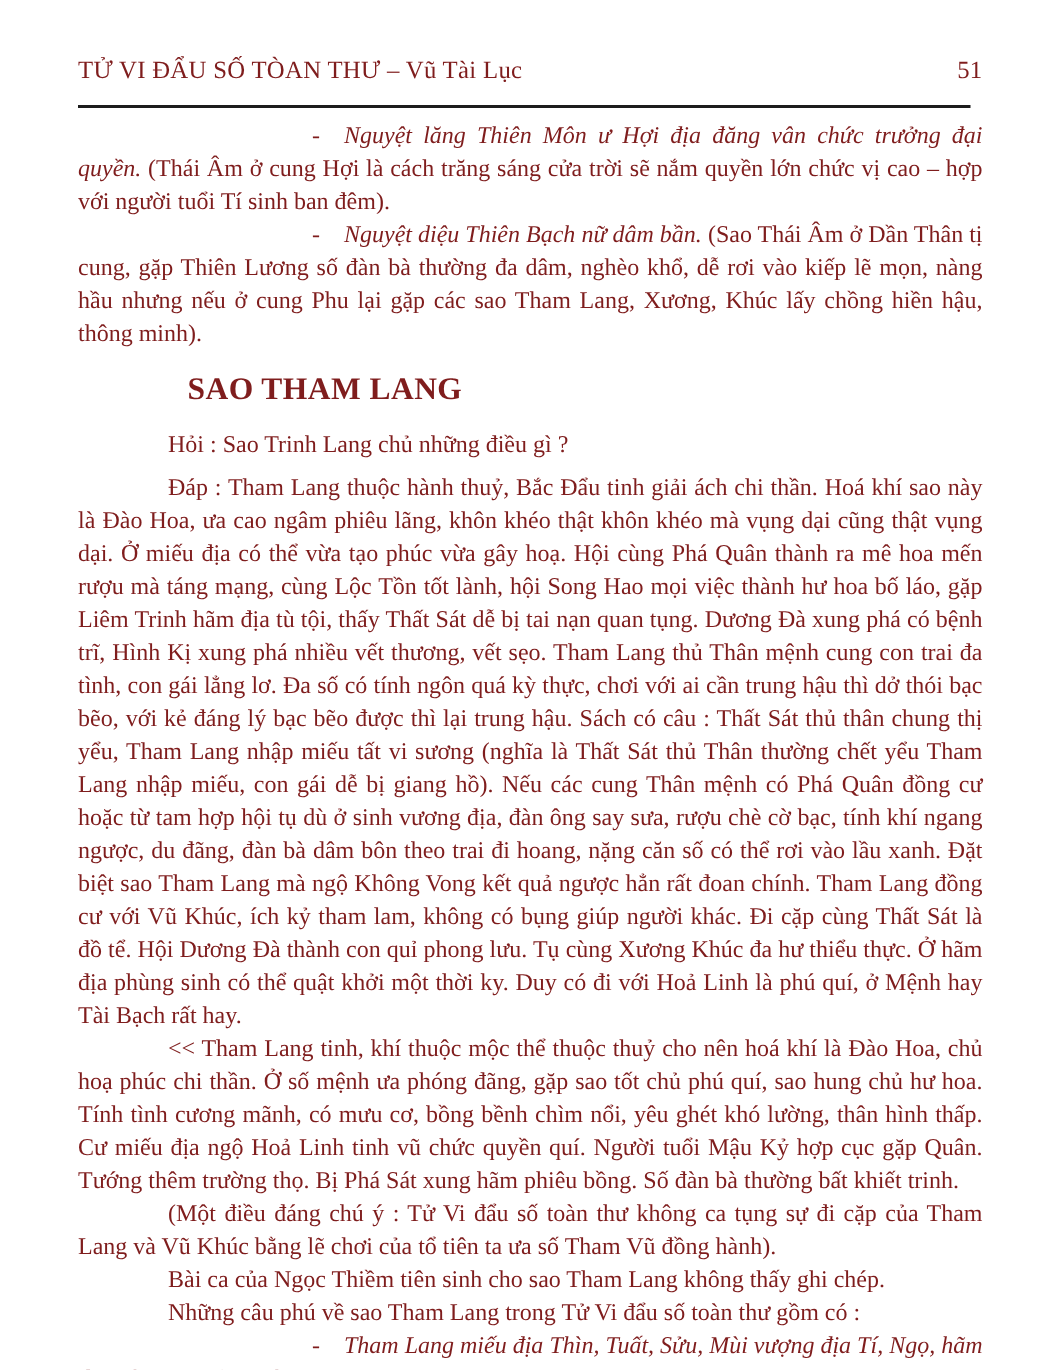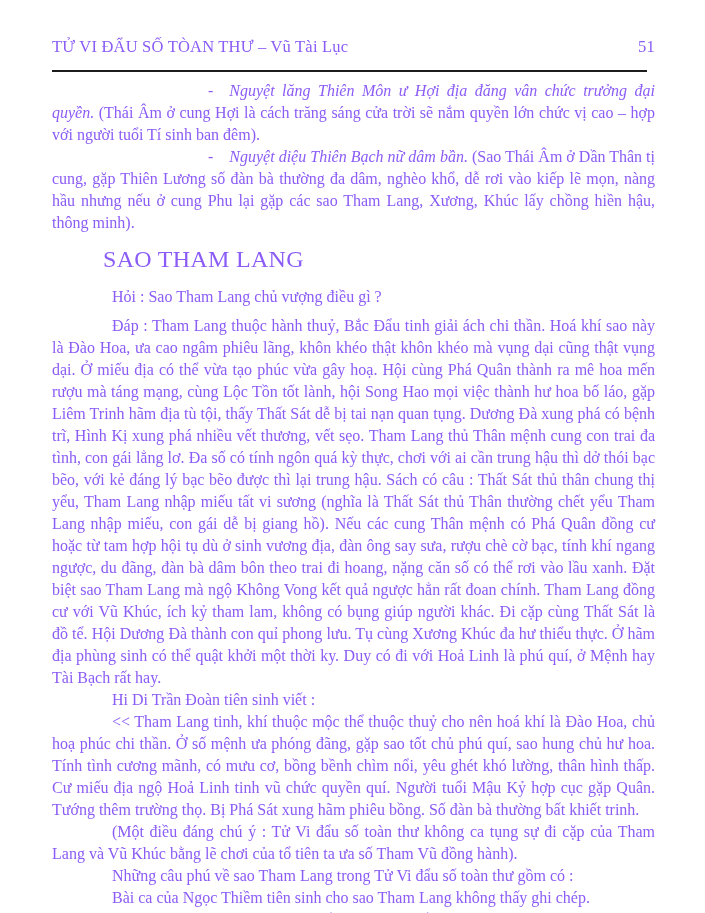--- a/index.html
+++ b/index.html
@@ -2,21 +2,21 @@
 <html lang="vi"><head>
 <meta charset="utf-8">
 <style>
   html, body { margin: 0; padding: 0; background: #ffffff; }
   .page {
     position: relative;
     width: 705px;
     height: 913px;
     margin: 0 auto;
     background: #ffffff;
-    color: #8b5cf6;
+    color: #7f1d1d;
     font-family: "Liberation Serif", "DejaVu Serif", serif;
     box-sizing: border-box;
     padding: 38px 50px 0 52px;
     overflow: hidden;
   }
   .running-head {
     display: flex;
     justify-content: space-between;
     align-items: baseline;
     font-size: 16.5px;
@@ -33,23 +33,23 @@
     line-height: 22px;
     text-align: justify;
   }
   .body-text p { margin: 0; }
   p.indent { text-indent: 60px; }
   p.bullet { text-indent: 78px; }
   .dash { display: inline-block; margin-right: 16px; font-style: normal; }
   .lead { font-style: italic; }
   .q-line { margin-bottom: 7px !important; }
   h2.section-heading {
-    font-size: 24px;
-    font-weight: normal;
-    margin: 13px 0 15px 51px;
+    font-size: 21px;
+    font-weight: bold;
+    margin: 13px 0 15px 73px;
     letter-spacing: 0.3px;
     line-height: 24px;
   }
 </style>
 </head>
 <body>
 
 <div class="page">
 
   <div class="running-head">
@@ -63,32 +63,31 @@
     <p class="bullet">
       <span class="dash">-</span><span class="lead">Nguyệt lăng Thiên Môn ư Hợi địa đăng vân chức trưởng đại quyền.</span><span> (Thái Âm ở cung Hợi là cách trăng sáng cửa trời sẽ nắm quyền lớn chức vị cao – hợp với người tuổi Tí sinh ban đêm).</span>
     </p>
 
     <p class="bullet">
       <span class="dash">-</span><span class="lead">Nguyệt diệu Thiên Bạch nữ dâm bần.</span><span> (Sao Thái Âm ở Dần Thân tị cung, gặp Thiên Lương số đàn bà thường đa dâm, nghèo khổ, dễ rơi vào kiếp lẽ mọn, nàng hầu nhưng nếu ở cung Phu lại gặp các sao Tham Lang, Xương, Khúc lấy chồng hiền hậu, thông minh).</span>
     </p>
 
     <h2 class="section-heading">SAO THAM LANG</h2>
 
-    <p class="indent q-line">Hỏi : Sao Tham Lang chủ vượng điều gì ?</p>
+    <p class="indent q-line">Hỏi : Sao Trinh Lang chủ những điều gì ?</p>
 
     <p class="indent">Đáp : Tham Lang thuộc hành thuỷ, Bắc Đẩu tinh giải ách chi thần. Hoá khí sao này là Đào Hoa, ưa cao ngâm phiêu lãng, khôn khéo thật khôn khéo mà vụng dại cũng thật vụng dại. Ở miếu địa có thể vừa tạo phúc vừa gây hoạ. Hội cùng Phá Quân thành ra mê hoa mến rượu mà táng mạng, cùng Lộc Tồn tốt lành, hội Song Hao mọi việc thành hư hoa bố láo, gặp Liêm Trinh hãm địa tù tội, thấy Thất Sát dễ bị tai nạn quan tụng. Dương Đà xung phá có bệnh trĩ, Hình Kị xung phá nhiều vết thương, vết sẹo. Tham Lang thủ Thân mệnh cung con trai đa tình, con gái lẳng lơ. Đa số có tính ngôn quá kỳ thực, chơi với ai cần trung hậu thì dở thói bạc bẽo, với kẻ đáng lý bạc bẽo được thì lại trung hậu. Sách có câu : Thất Sát thủ thân chung thị yểu, Tham Lang nhập miếu tất vi sương (nghĩa là Thất Sát thủ Thân thường chết yểu Tham Lang nhập miếu, con gái dễ bị giang hồ). Nếu các cung Thân mệnh có Phá Quân đồng cư hoặc từ tam hợp hội tụ dù ở sinh vương địa, đàn ông say sưa, rượu chè cờ bạc, tính khí ngang ngược, du đãng, đàn bà dâm bôn theo trai đi hoang, nặng căn số có thể rơi vào lầu xanh. Đặt biệt sao Tham Lang mà ngộ Không Vong kết quả ngược hẳn rất đoan chính. Tham Lang đồng cư với Vũ Khúc, ích kỷ tham lam, không có bụng giúp người khác. Đi cặp cùng Thất Sát là đồ tể. Hội Dương Đà thành con quỉ phong lưu. Tụ cùng Xương Khúc đa hư thiểu thực. Ở hãm địa phùng sinh có thể quật khởi một thời ky. Duy có đi với Hoả Linh là phú quí, ở Mệnh hay Tài Bạch rất hay.</p>
 
-    <p class="indent">Hi Di Trần Đoàn tiên sinh viết :</p>
 
     <p class="indent">&lt;&lt; Tham Lang tinh, khí thuộc mộc thể thuộc thuỷ cho nên hoá khí là Đào Hoa, chủ hoạ phúc chi thần. Ở số mệnh ưa phóng đãng, gặp sao tốt chủ phú quí, sao hung chủ hư hoa. Tính tình cương mãnh, có mưu cơ, bồng bềnh chìm nổi, yêu ghét khó lường, thân hình thấp. Cư miếu địa ngộ Hoả Linh tinh vũ chức quyền quí. Người tuổi Mậu Kỷ hợp cục gặp Quân. Tướng thêm trường thọ. Bị Phá Sát xung hãm phiêu bồng. Số đàn bà thường bất khiết trinh.</p>
 
     <p class="indent">(Một điều đáng chú ý : Tử Vi đẩu số toàn thư không ca tụng sự đi cặp của Tham Lang và Vũ Khúc bằng lẽ chơi của tổ tiên ta ưa số Tham Vũ đồng hành).</p>
 
+    <p class="indent">Bài ca của Ngọc Thiềm tiên sinh cho sao Tham Lang không thấy ghi chép.</p>
+
     <p class="indent">Những câu phú về sao Tham Lang trong Tử Vi đẩu số toàn thư gồm có :</p>
-
-    <p class="indent">Bài ca của Ngọc Thiềm tiên sinh cho sao Tham Lang không thấy ghi chép.</p>
 
     <p class="bullet">
       <span class="dash">-</span><span class="lead">Tham Lang miếu địa Thìn, Tuất, Sửu, Mùi vượng địa Tí, Ngọ, hãm địa Tí, Hợi, Mão, Dậu.</span><span></span>
     </p>
 
   </div>
 </div>
 
 </body></html>

